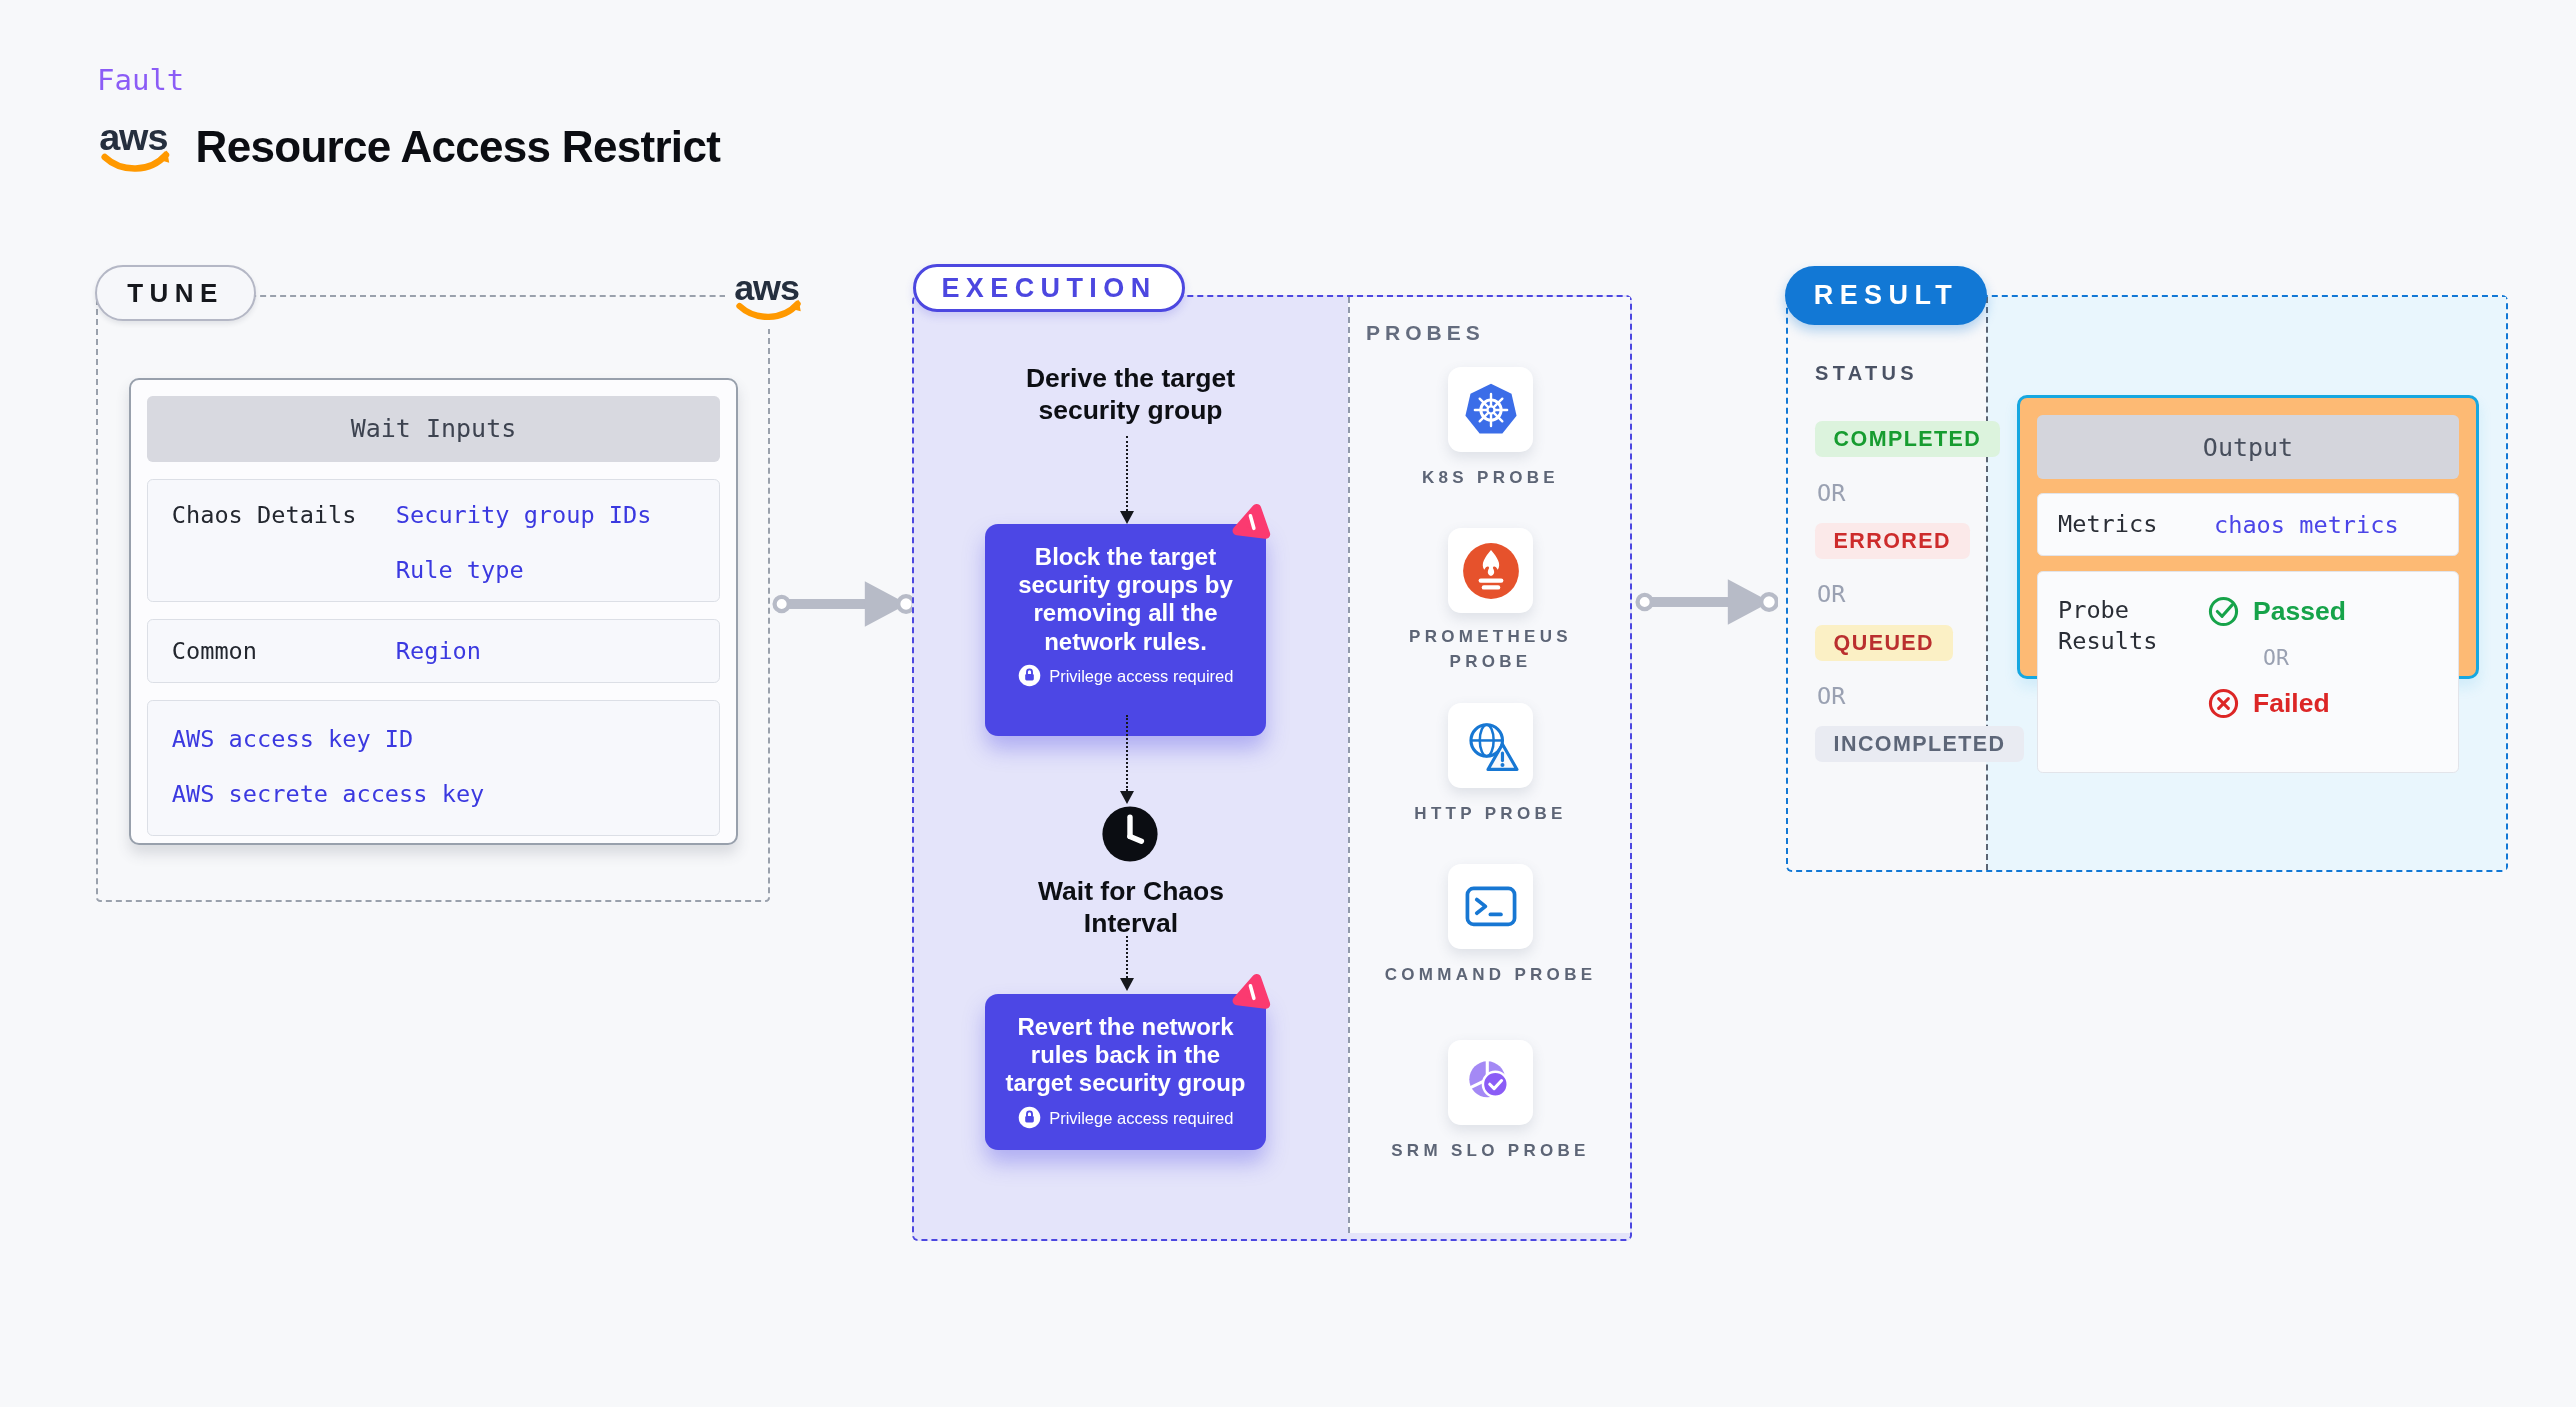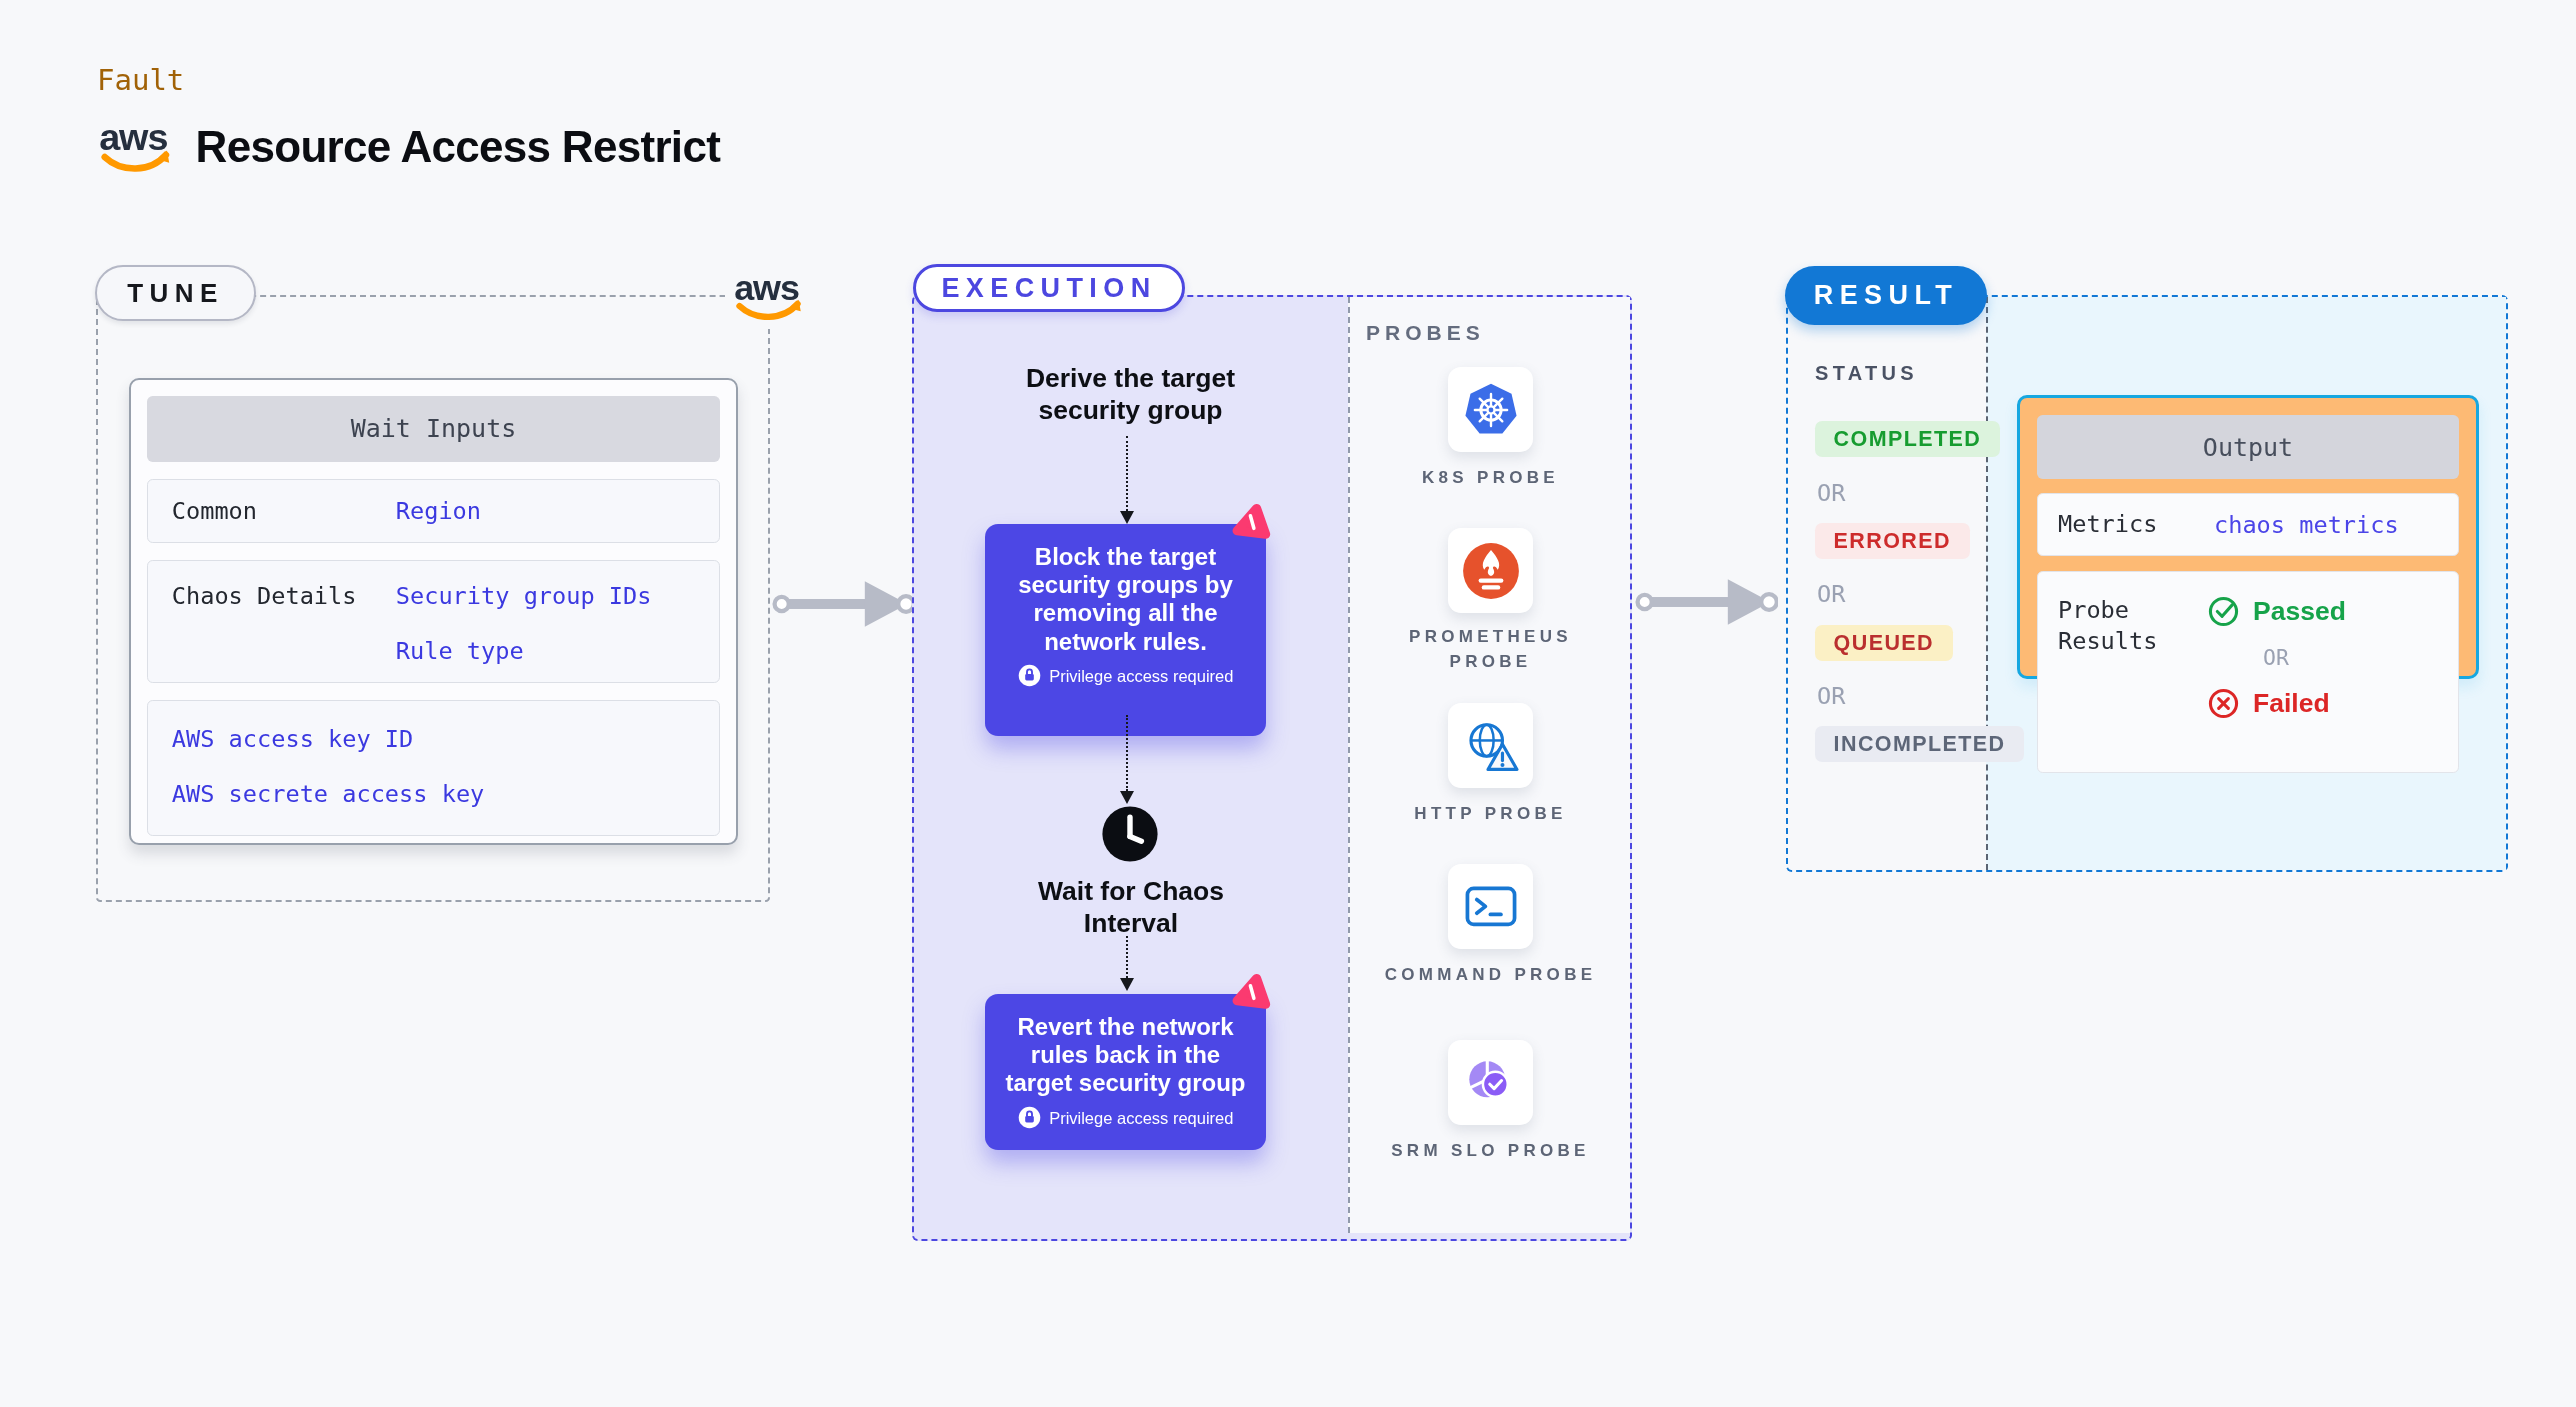--- a/index.html
+++ b/index.html
@@ -5,21 +5,21 @@
   * { margin:0; padding:0; box-sizing:border-box; }
   html,body { background:#f7f8fa; }
   #canvas {
     position:relative; width:2576px; height:1408px; background:#f7f8fa;
     font-family:"Liberation Sans", sans-serif; overflow:hidden;
   }
   .abs { position:absolute; }
   .mono { font-family:"DejaVu Sans Mono", monospace; }
 
   
-  #fault-label { left:97px; top:63px; font-size:29px; color:#a16207; }
+  #fault-label { left:97px; top:63px; font-size:29px; color:#8b5cf6; }
   #title-row { left:97px; top:116px; display:flex; align-items:center; gap:18.6px; }
   #page-title { font-size:44px; font-weight:800; color:#0b0d12; letter-spacing:-0.7px; }
 
   
   .pill { display:flex; align-items:center; justify-content:center; border-radius:34px;
           font-weight:700; letter-spacing:6.4px; z-index:5; }
   #tune-pill { left:95px; top:265px; width:161px; height:56px; background:#f6f7fa;
                border:2.9px solid #b4b7c5; color:#16181d; font-size:26px;
                box-shadow:0 2.9px 5.7px rgba(40,50,70,.10); }
   #execution-pill { left:913px; top:264px; width:272px; height:48px; background:#ffffff;
@@ -141,31 +141,31 @@
   <div class="abs" id="tune-aws-logo">
     <svg width="76" height="57" viewBox="0 0 72 52">
       <text x="4" y="30" font-family="Liberation Sans, sans-serif" font-size="34" font-weight="bold" fill="#252f3e" letter-spacing="-1">aws</text>
       <path d="M9 36 C24 50 50 50 64 34" stroke="#ff9900" stroke-width="6" fill="none" stroke-linecap="round"></path>
       <path d="M65 30 l2 11 l-11 -3 z" fill="#ff9900"></path>
     </svg>
   </div>
 
   <div class="abs" id="user-inputs-card">
     <div class="mono" id="user-inputs-header">Wait Inputs</div>
-    <div class="ui-row" id="row-common">
-      <div class="ui-row-label mono">Common</div>
-      <div class="ui-row-values">
-        <div class="ui-value mono">Region</div>
-      </div>
-    </div>
     <div class="ui-row" id="row-chaos">
       <div class="ui-row-label mono">Chaos Details</div>
       <div class="ui-row-values">
         <div class="ui-value mono">Security group IDs</div>
         <div class="ui-value mono">Rule type</div>
+      </div>
+    </div>
+    <div class="ui-row" id="row-common">
+      <div class="ui-row-label mono">Common</div>
+      <div class="ui-row-values">
+        <div class="ui-value mono">Region</div>
       </div>
     </div>
     <div class="ui-row" id="row-secrets">
       <div class="ui-row-values">
         <div class="ui-value mono">AWS access key ID</div>
         <div class="ui-value mono">AWS secrete access key</div>
       </div>
     </div>
   </div>
 

